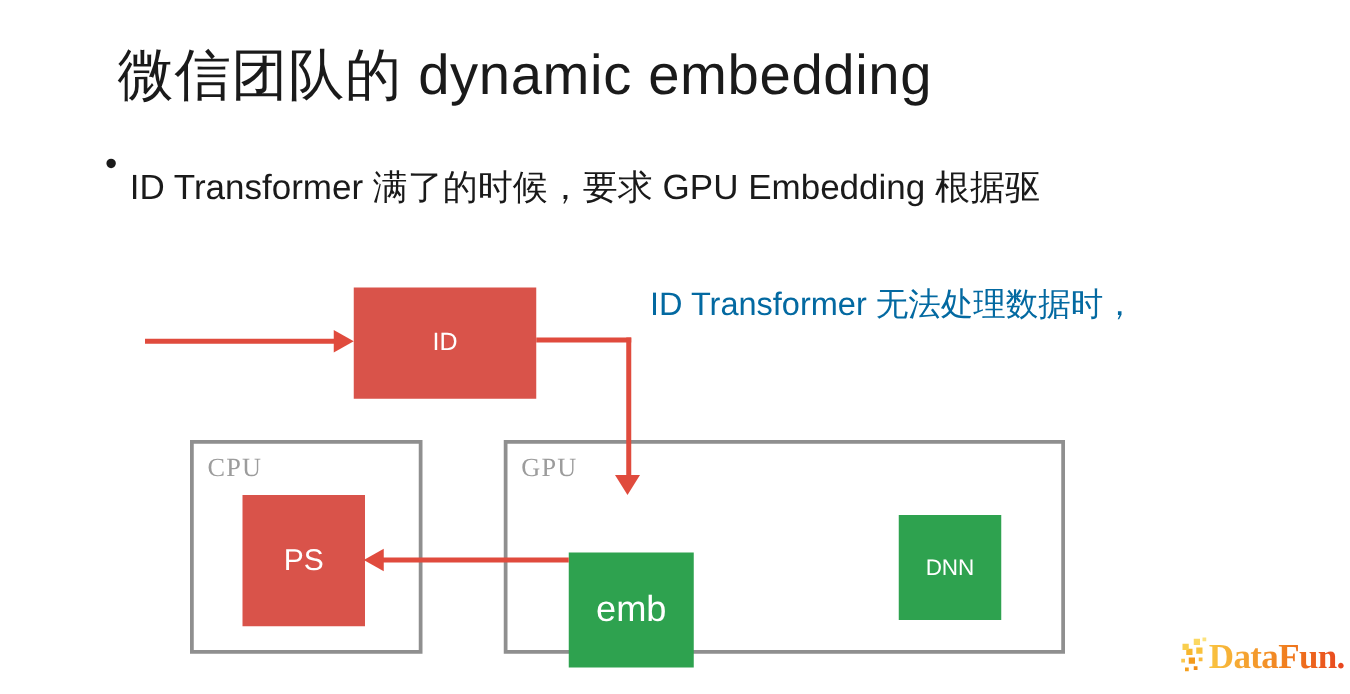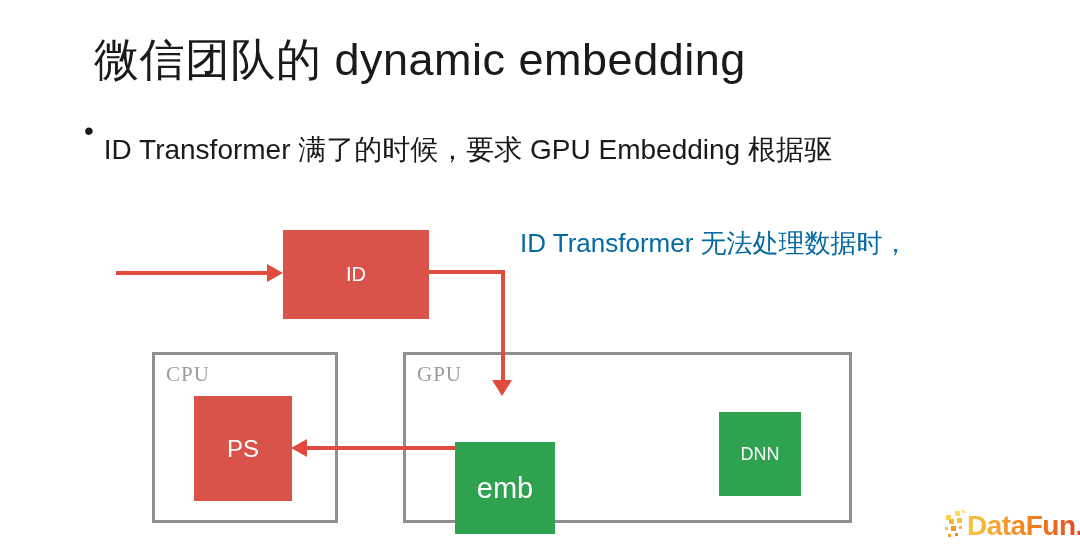--- a/index.html
+++ b/index.html
@@ -102,21 +102,21 @@
   .elbow-head { left: 492px; top: 380px;
     border-left: 10px solid transparent; border-right: 10px solid transparent;
     border-top: 16px solid var(--arrow_red, #E04B3D); }
 
   .arrow-ps-line { left: 306px; top: 446px; width: 149px; height: 4px; }
   .arrow-ps-head { left: 291px; top: 439px;
     border-top: 9px solid transparent; border-bottom: 9px solid transparent;
     border-right: 16px solid var(--arrow_red, #E04B3D); }
 
   
-  .logo { position: absolute; left: 944px; top: 507px; width: 134px; height: 42px; }
+  .logo { position: absolute; left: 944px; top: 507px; width: 134px; height: 42px; font-family: Liberation Serif, serif; }
   .logo-dots {
     position: absolute; left: 2px; top: 8px;
     width: 5px; height: 5px; background: #F9CE4C;
     box-shadow:
       9px -4px 0 0 #FBD862,
       15px -6px 0 -1px #FCE27E,
       3px 4px 0 0 #F7B62E,
       11px 3px 0 0 #F9C23C,
       -2px 11px 0 -1px #F9C74F,
       5px 11px 0 0 #F49A1D,

